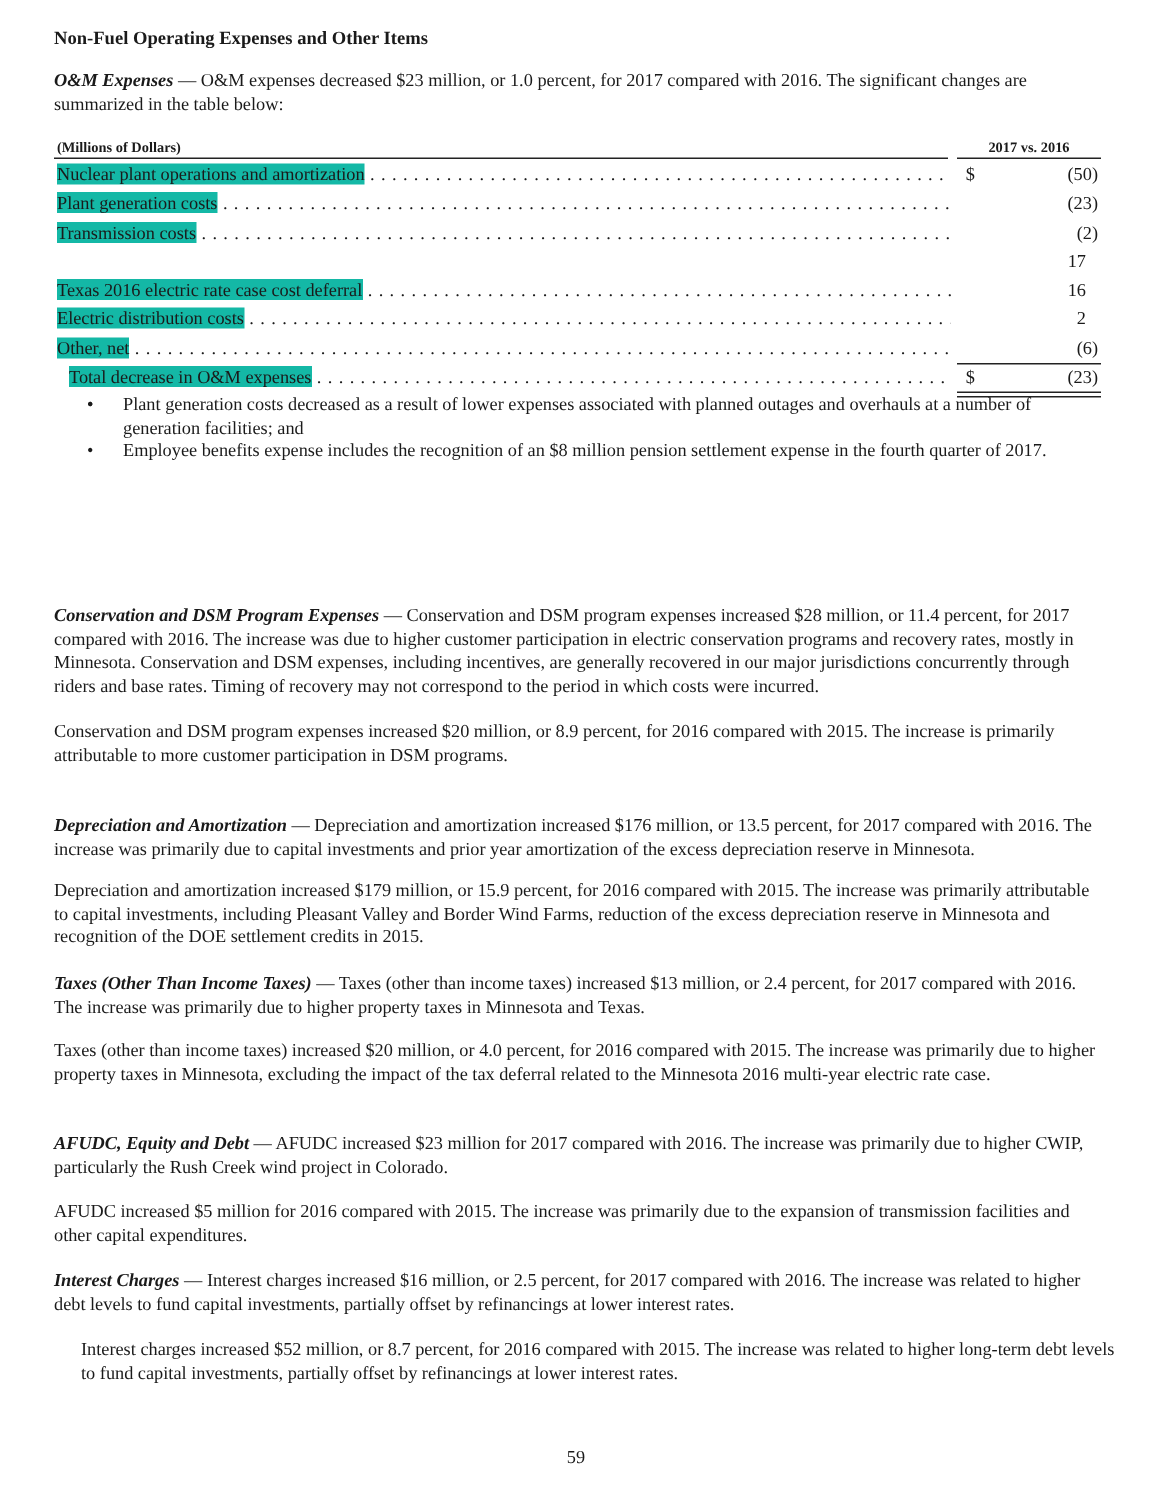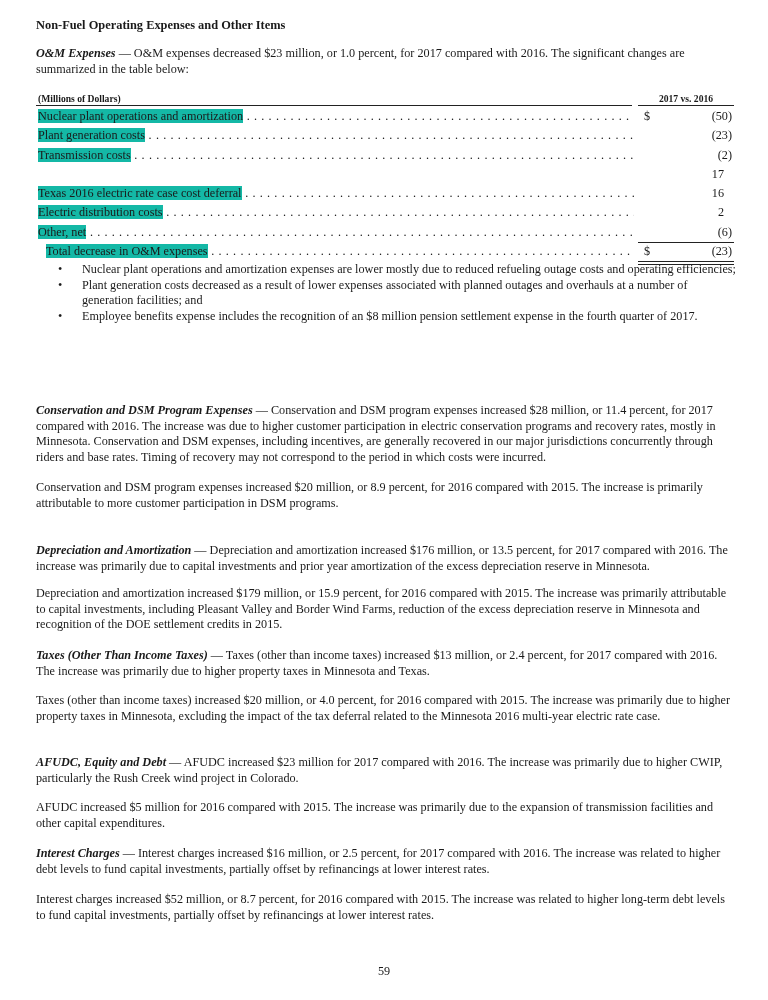--- a/index.html
+++ b/index.html
@@ -98,21 +98,20 @@
         <span class="dollar">$</span>
         <span class="val">(23)</span>
       </div>
       <div class="total-dbl"></div>
     </div>
   </div>
 
   <div class="bullets">
     <div class="bullet">
       <span class="dot">•</span>
-      <span>Nuclear plant operations and amortization expenses are lower mostly due to reduced refueling outage costs and operating efficiencies;</span>
     </div>
     <div class="bullet">
       <span class="dot">•</span>
       <span>Plant generation costs decreased as a result of lower expenses associated with planned outages and overhauls at a number of generation facilities; and</span>
     </div>
     <div class="bullet">
       <span class="dot">•</span>
       <span>Employee benefits expense includes the recognition of an $8 million pension settlement expense in the fourth quarter of 2017.</span>
     </div>
   </div>
@@ -124,16 +123,16 @@
   <p class="para" style="top:525px;margin-top:18px;"><span class="lead">Depreciation and Amortization</span><span> — Depreciation and amortization increased $176 million, or 13.5 percent, for 2017 compared with 2016.  The increase was primarily due to capital investments and prior year amortization of the excess depreciation reserve in Minnesota.</span></p>
   <p class="para" style="top:586px;">Depreciation and amortization increased $179 million, or 15.9 percent, for 2016 compared with 2015.  The increase was primarily attributable to capital investments, including Pleasant Valley and Border Wind Farms, reduction of the excess depreciation reserve in Minnesota and recognition of the DOE settlement credits in 2015.</p>
 
   <p class="para" style="top:648px;"><span class="lead">Taxes (Other Than Income Taxes)</span><span> — Taxes (other than income taxes) increased $13 million, or 2.4 percent, for 2017 compared with 2016.  The increase was primarily due to higher property taxes in Minnesota and Texas.</span></p>
   <p class="para" style="top:693px;">Taxes (other than income taxes) increased $20 million, or 4.0 percent, for 2016 compared with 2015.  The increase was primarily due to higher property taxes in Minnesota, excluding the impact of the tax deferral related to the Minnesota 2016 multi-year electric rate case.</p>
 
   <p class="para" style="top:755px;"><span class="lead">AFUDC, Equity and Debt</span><span> — AFUDC increased $23 million for 2017 compared with 2016.  The increase was primarily due to higher CWIP, particularly the Rush Creek wind project in Colorado.</span></p>
   <p class="para" style="top:800px;">AFUDC increased $5 million for 2016 compared with 2015.  The increase was primarily due to the expansion of transmission facilities and other capital expenditures.</p>
 
   <p class="para" style="top:846px;"><span class="lead">Interest Charges</span><span> — Interest charges increased $16 million, or 2.5 percent, for 2017 compared with 2016.  The increase was related to higher debt levels to fund capital investments, partially offset by refinancings at lower interest rates.</span></p>
-  <p class="para" style="top:892px;">Interest charges increased $52 million, or 8.7 percent, for 2016 compared with 2015.  The increase was related to higher long-term debt levels to fund capital investments, partially offset by refinancings at lower interest rates.</p>
+  <p class="para" style="top:892px;margin-left:18px;">Interest charges increased $52 million, or 8.7 percent, for 2016 compared with 2015.  The increase was related to higher long-term debt levels to fund capital investments, partially offset by refinancings at lower interest rates.</p>
 
   <div class="pagenum">59</div>
 </div>
 
 </body></html>

